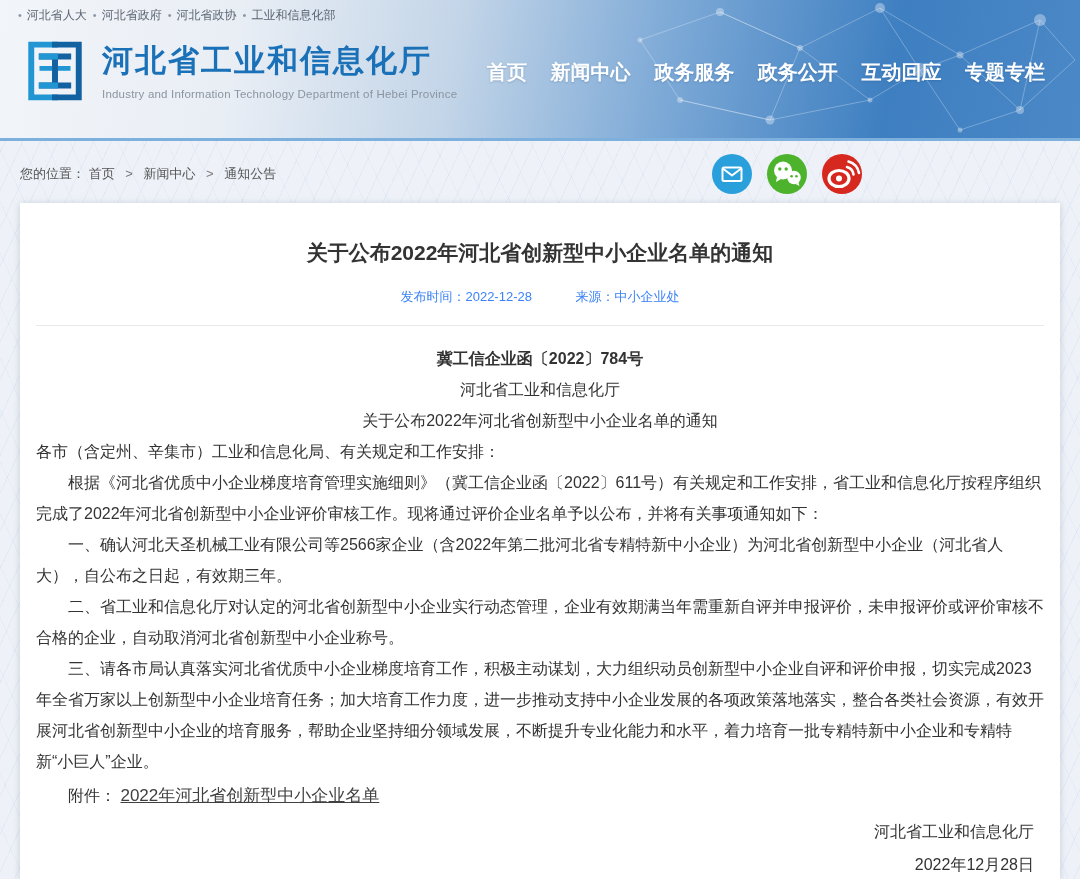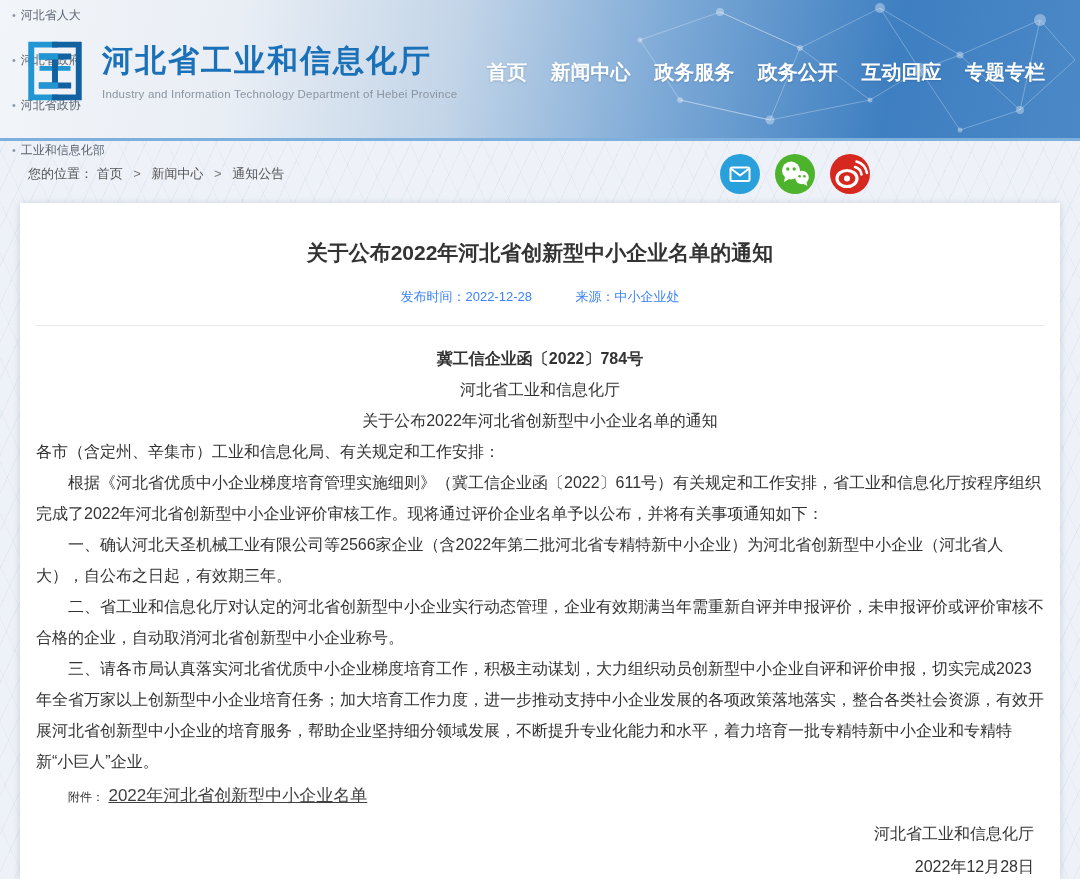--- a/index.html
+++ b/index.html
@@ -14,42 +14,42 @@
   }
 
   
   .header {
     position:absolute; top:0; left:0; width:1080px; height:141px;
     background:linear-gradient(100deg,#f2f5f9 0%,#e9eef5 22%,#c3d5e8 42%,#7ba8d6 62%,#3e7fc1 82%,#4b88c7 100%);
     border-bottom:3px solid #7db0dd;
   }
   .net-pattern { position:absolute; right:0; top:0; pointer-events:none; }
 
-  .toplinks { position:absolute; top:7px; left:12px; font-size:12px; color:#5a6470; display:flex; gap:28px;flex-direction:column; }
+  .toplinks { position:absolute; top:7px; left:18px; font-size:12px; color:#5a6470; display:flex; gap:6px; }
   .toplinks a { color:#5a6470; text-decoration:none; cursor:pointer; }
   .toplinks .blt { color:#8a97a5; margin-right:5px; font-size:11px; }
   .toplinks a.u { }
 
   .brand { position:absolute; left:22px; top:38px; display:flex; align-items:center; cursor:pointer; }
   .brand svg { display:block; }
   .brand-text { margin-left:14px; }
   .site-title { font-size:31px; font-weight:bold; color:#1b71b8; letter-spacing:2px; line-height:1.25; }
   .site-sub { font-size:11.5px; color:#8b95a1; margin-top:7px; letter-spacing:.2px; }
 
   .mainnav {
     position:absolute; left:487px; top:59px; width:558px;
     display:flex; justify-content:space-between; align-items:center;
   }
   .mainnav a {
     color:#ffffff; font-size:20px; font-weight:bold; text-decoration:none; cursor:pointer;
     text-shadow:0 1px 2px rgba(30,70,120,.25); white-space:nowrap;
   }
 
   
-  .crumbbar { position:absolute; top:144px; left:8px; width:884px; height:59px; }
+  .crumbbar { position:absolute; top:144px; left:0; width:884px; height:59px; }
   .crumb { position:absolute; left:20px; top:21px; font-size:13px; color:#555; }
   .crumb a { color:#555; text-decoration:none; cursor:pointer; }
   .crumb .sep { margin:0 7px; color:#777; }
   .social { position:absolute; right:22px; top:10px; display:flex; gap:15px; }
   .social .sbtn { width:40px; height:40px; border-radius:50%; cursor:pointer; display:flex; align-items:center; justify-content:center; }
   .sbtn.mail { background:#29a0dc; }
   .sbtn.wechat { background:#4db32d; }
   .sbtn.weibo { background:#d6281e; }
 
   
@@ -63,21 +63,21 @@
   .art-meta span { margin:0 20px; }
   .divider { border:none; border-top:1px solid #e8e8e8; margin-top:19px; }
 
   .doc { margin-top:17px; font-size:16px; line-height:31px; color:#333; }
   .doc p { margin:0; }
   .c { text-align:center; }
   .b { font-weight:bold; }
   .ind { text-indent:2em; }
 
   .attach { margin-top:3px; padding-left:2em; }
-  .attach-label { font-size:12px; color:#333; }
+  .attach-label { font-size:16px; color:#333; }
   .attach a { font-size:17px; color:#404040; text-decoration:underline; cursor:pointer; }
 
   .sign { text-align:right; padding-right:10px; line-height:33px; margin-top:4px; font-size:16px; color:#333; }
 </style>
 </head>
 <body>
 
 <div class="header">
   <svg class="net-pattern" width="470" height="141" viewBox="0 0 470 141">
     <g stroke="rgba(255,255,255,0.28)" stroke-width="1" fill="none">

